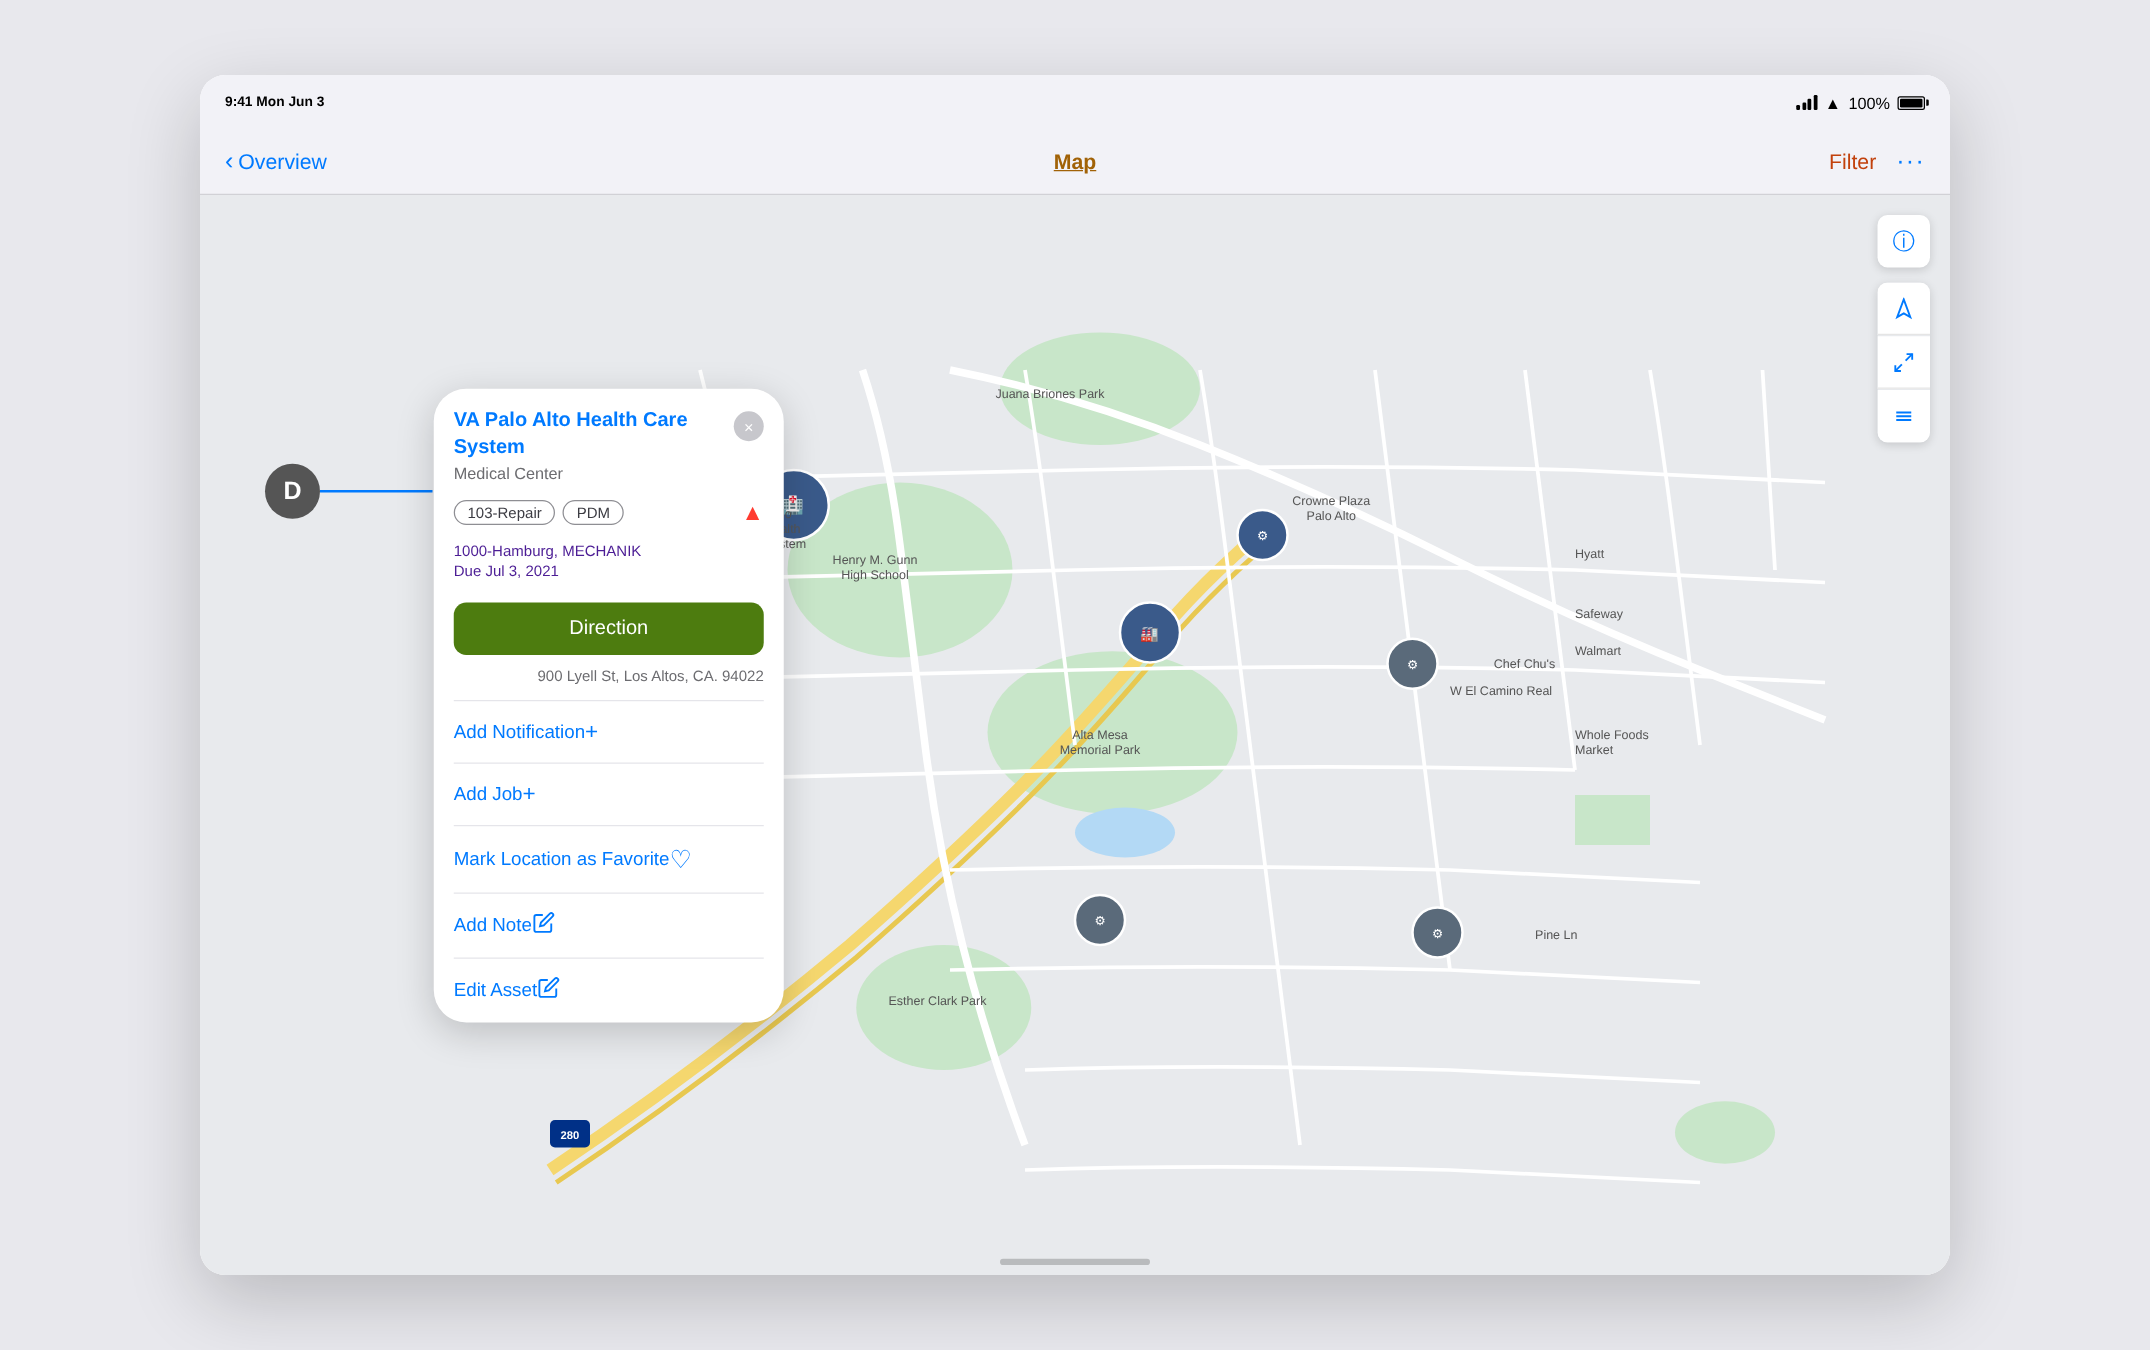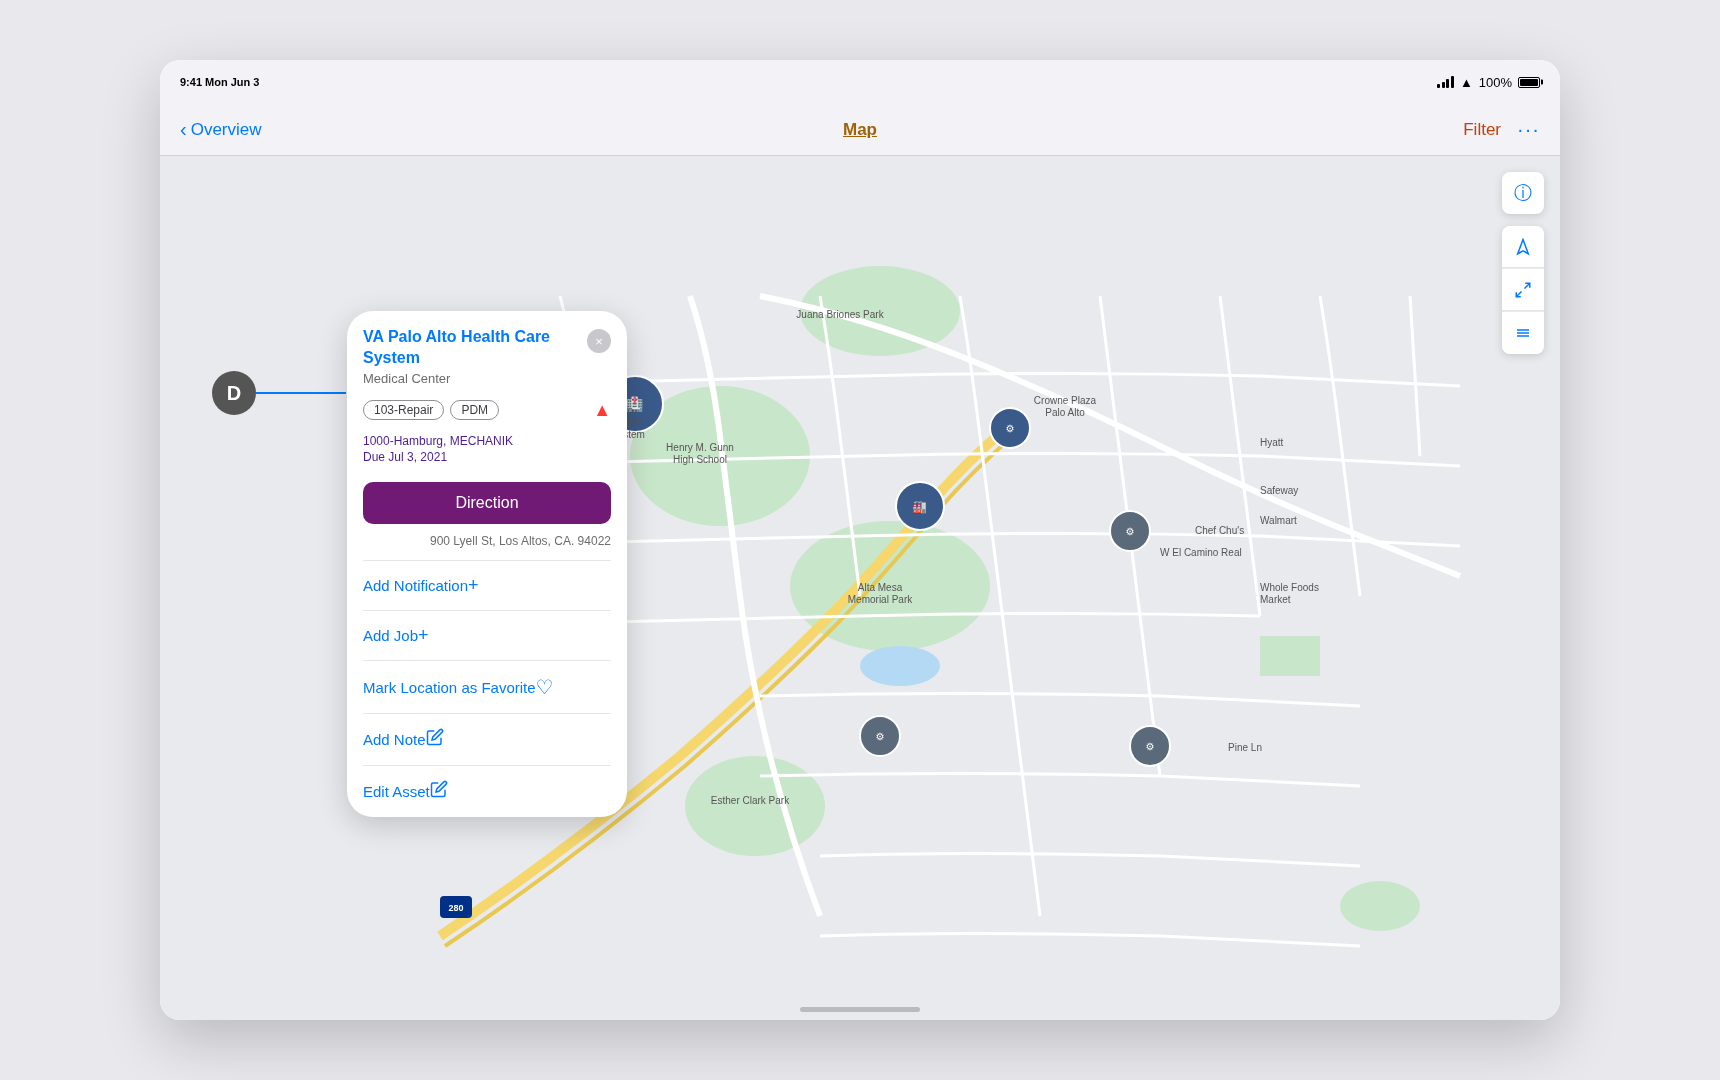--- a/index.html
+++ b/index.html
@@ -276,21 +276,21 @@
       margin-left: auto;
     }
     .popup-address {
       padding: 4px 16px 10px 16px;
       font-size: 12px;
       color: #4c1d95;
       line-height: 1.4;
     }
     .popup-direction-btn {
       margin: 6px 16px 10px 16px;
-      background: #701a75;
+      background: #4d7c0f;
       border-radius: 10px;
       padding: 12px;
       text-align: center;
       color: white;
       font-size: 16px;
       font-weight: 500;
       cursor: pointer;
     }
     .popup-street {
       padding: 0 16px 12px 0;

